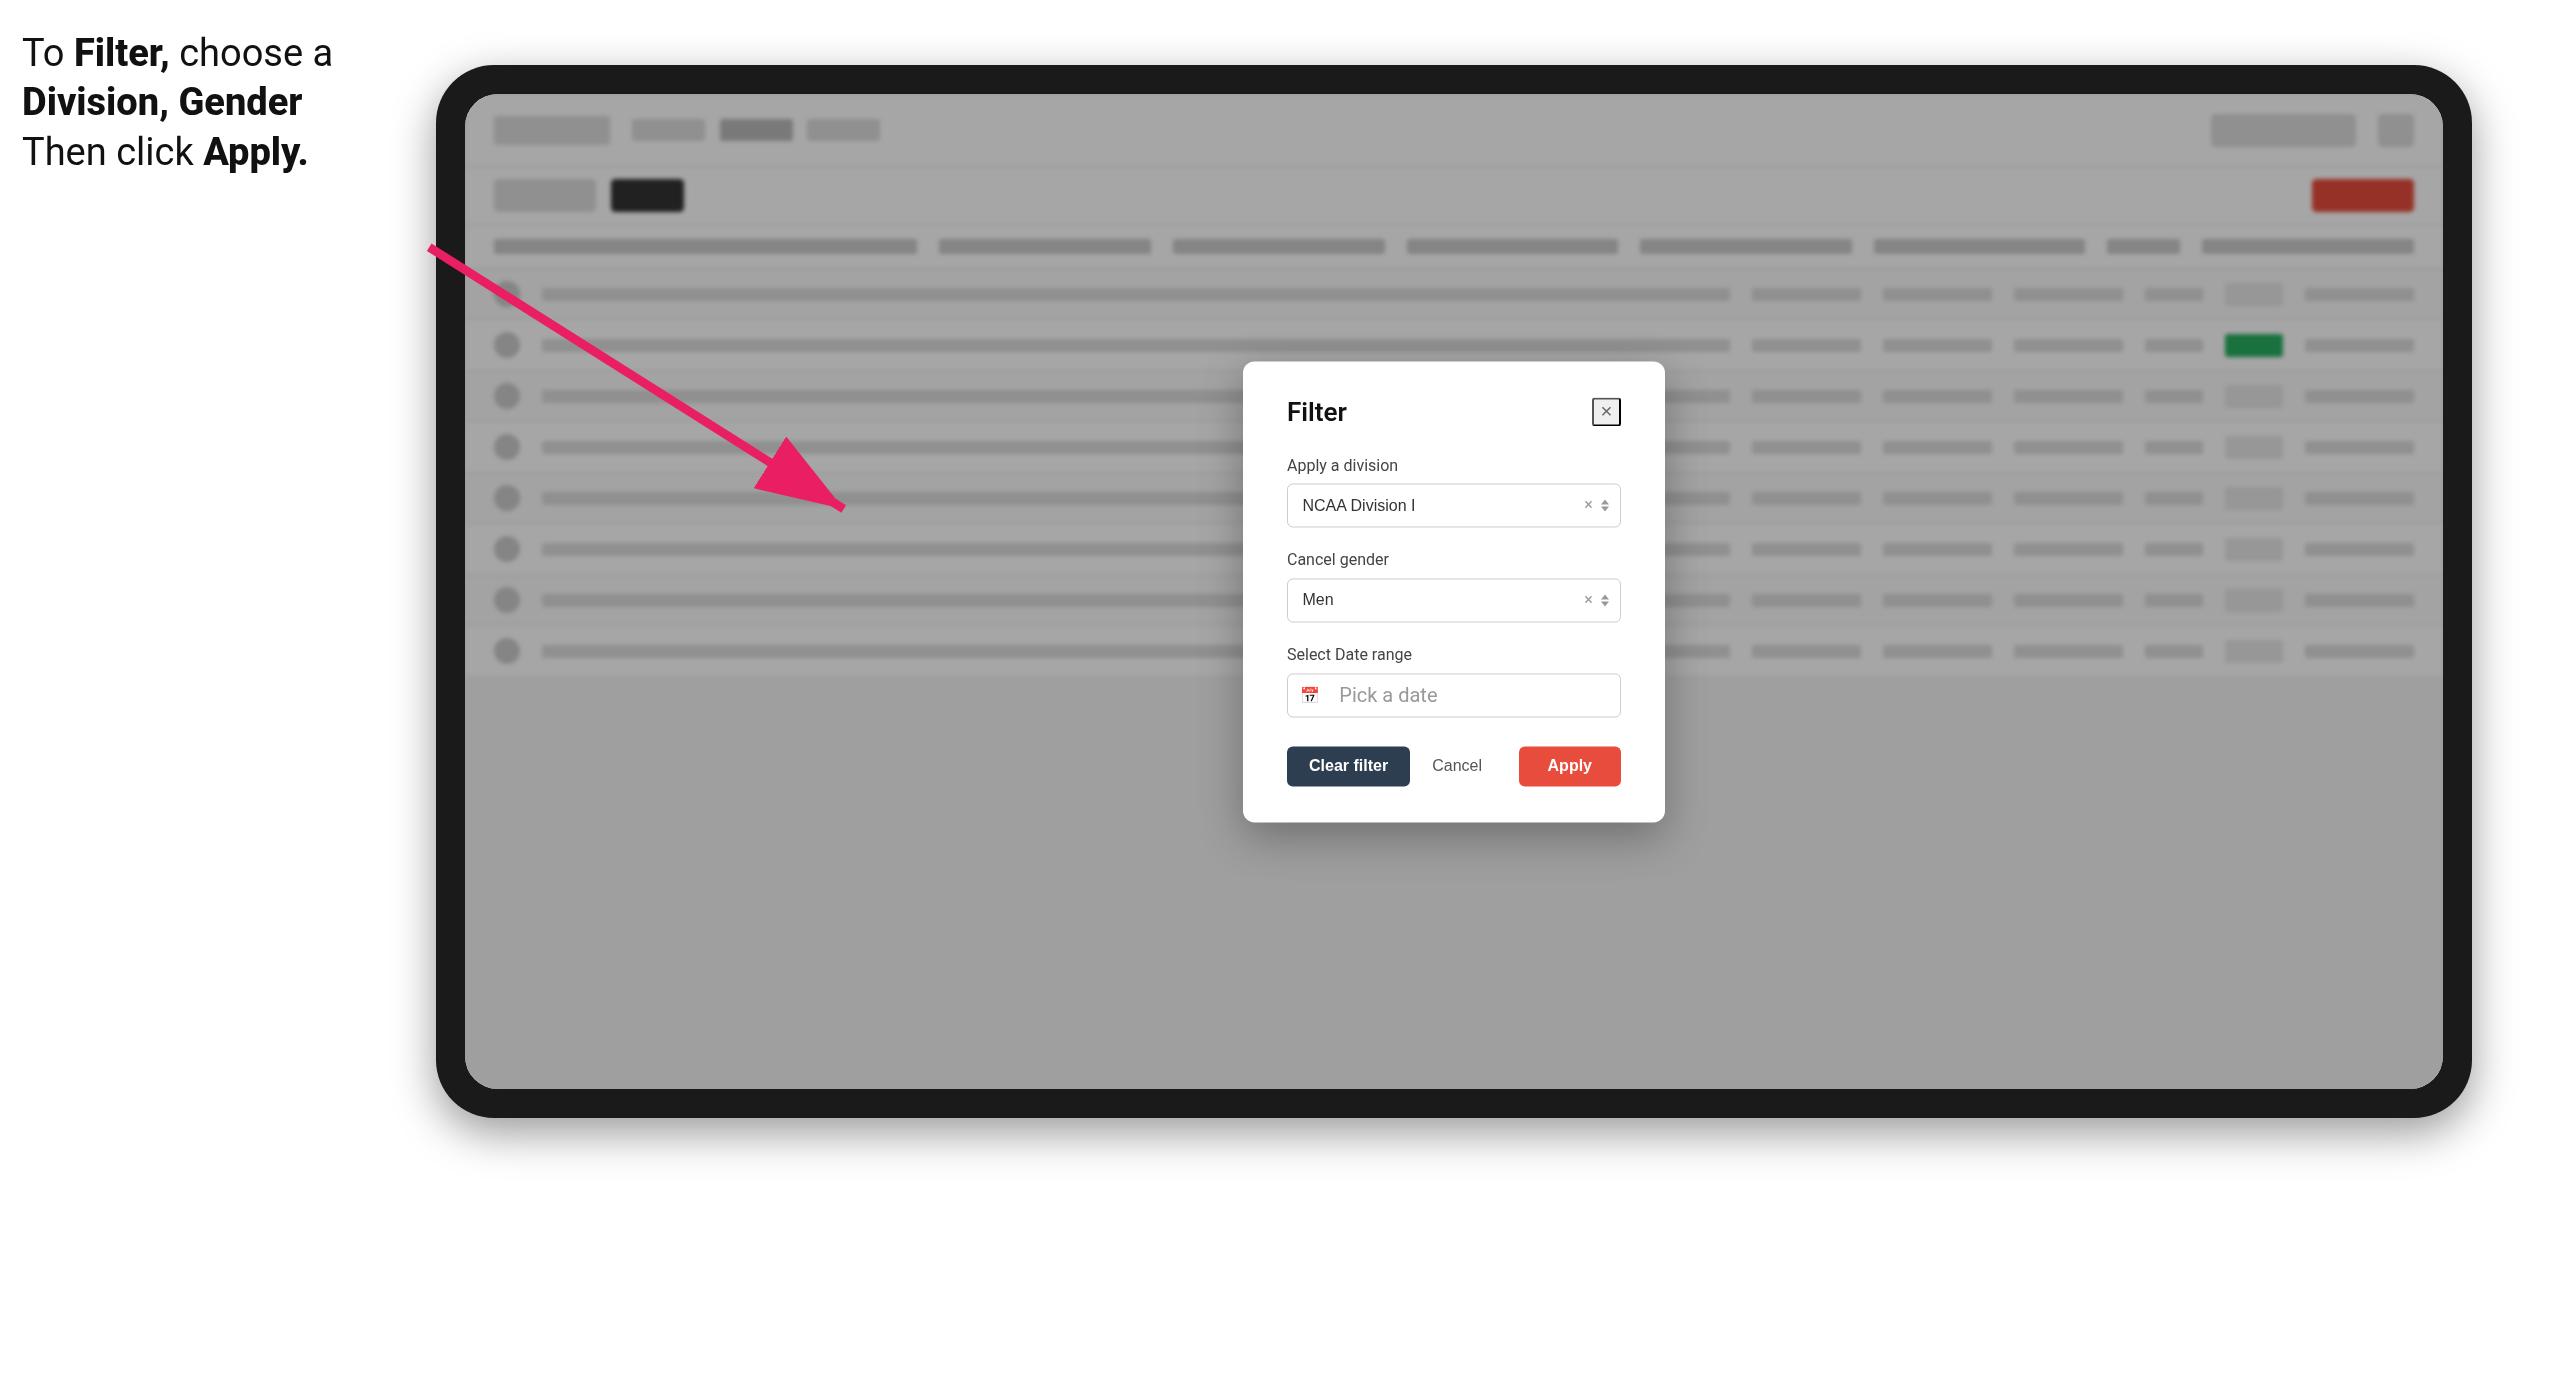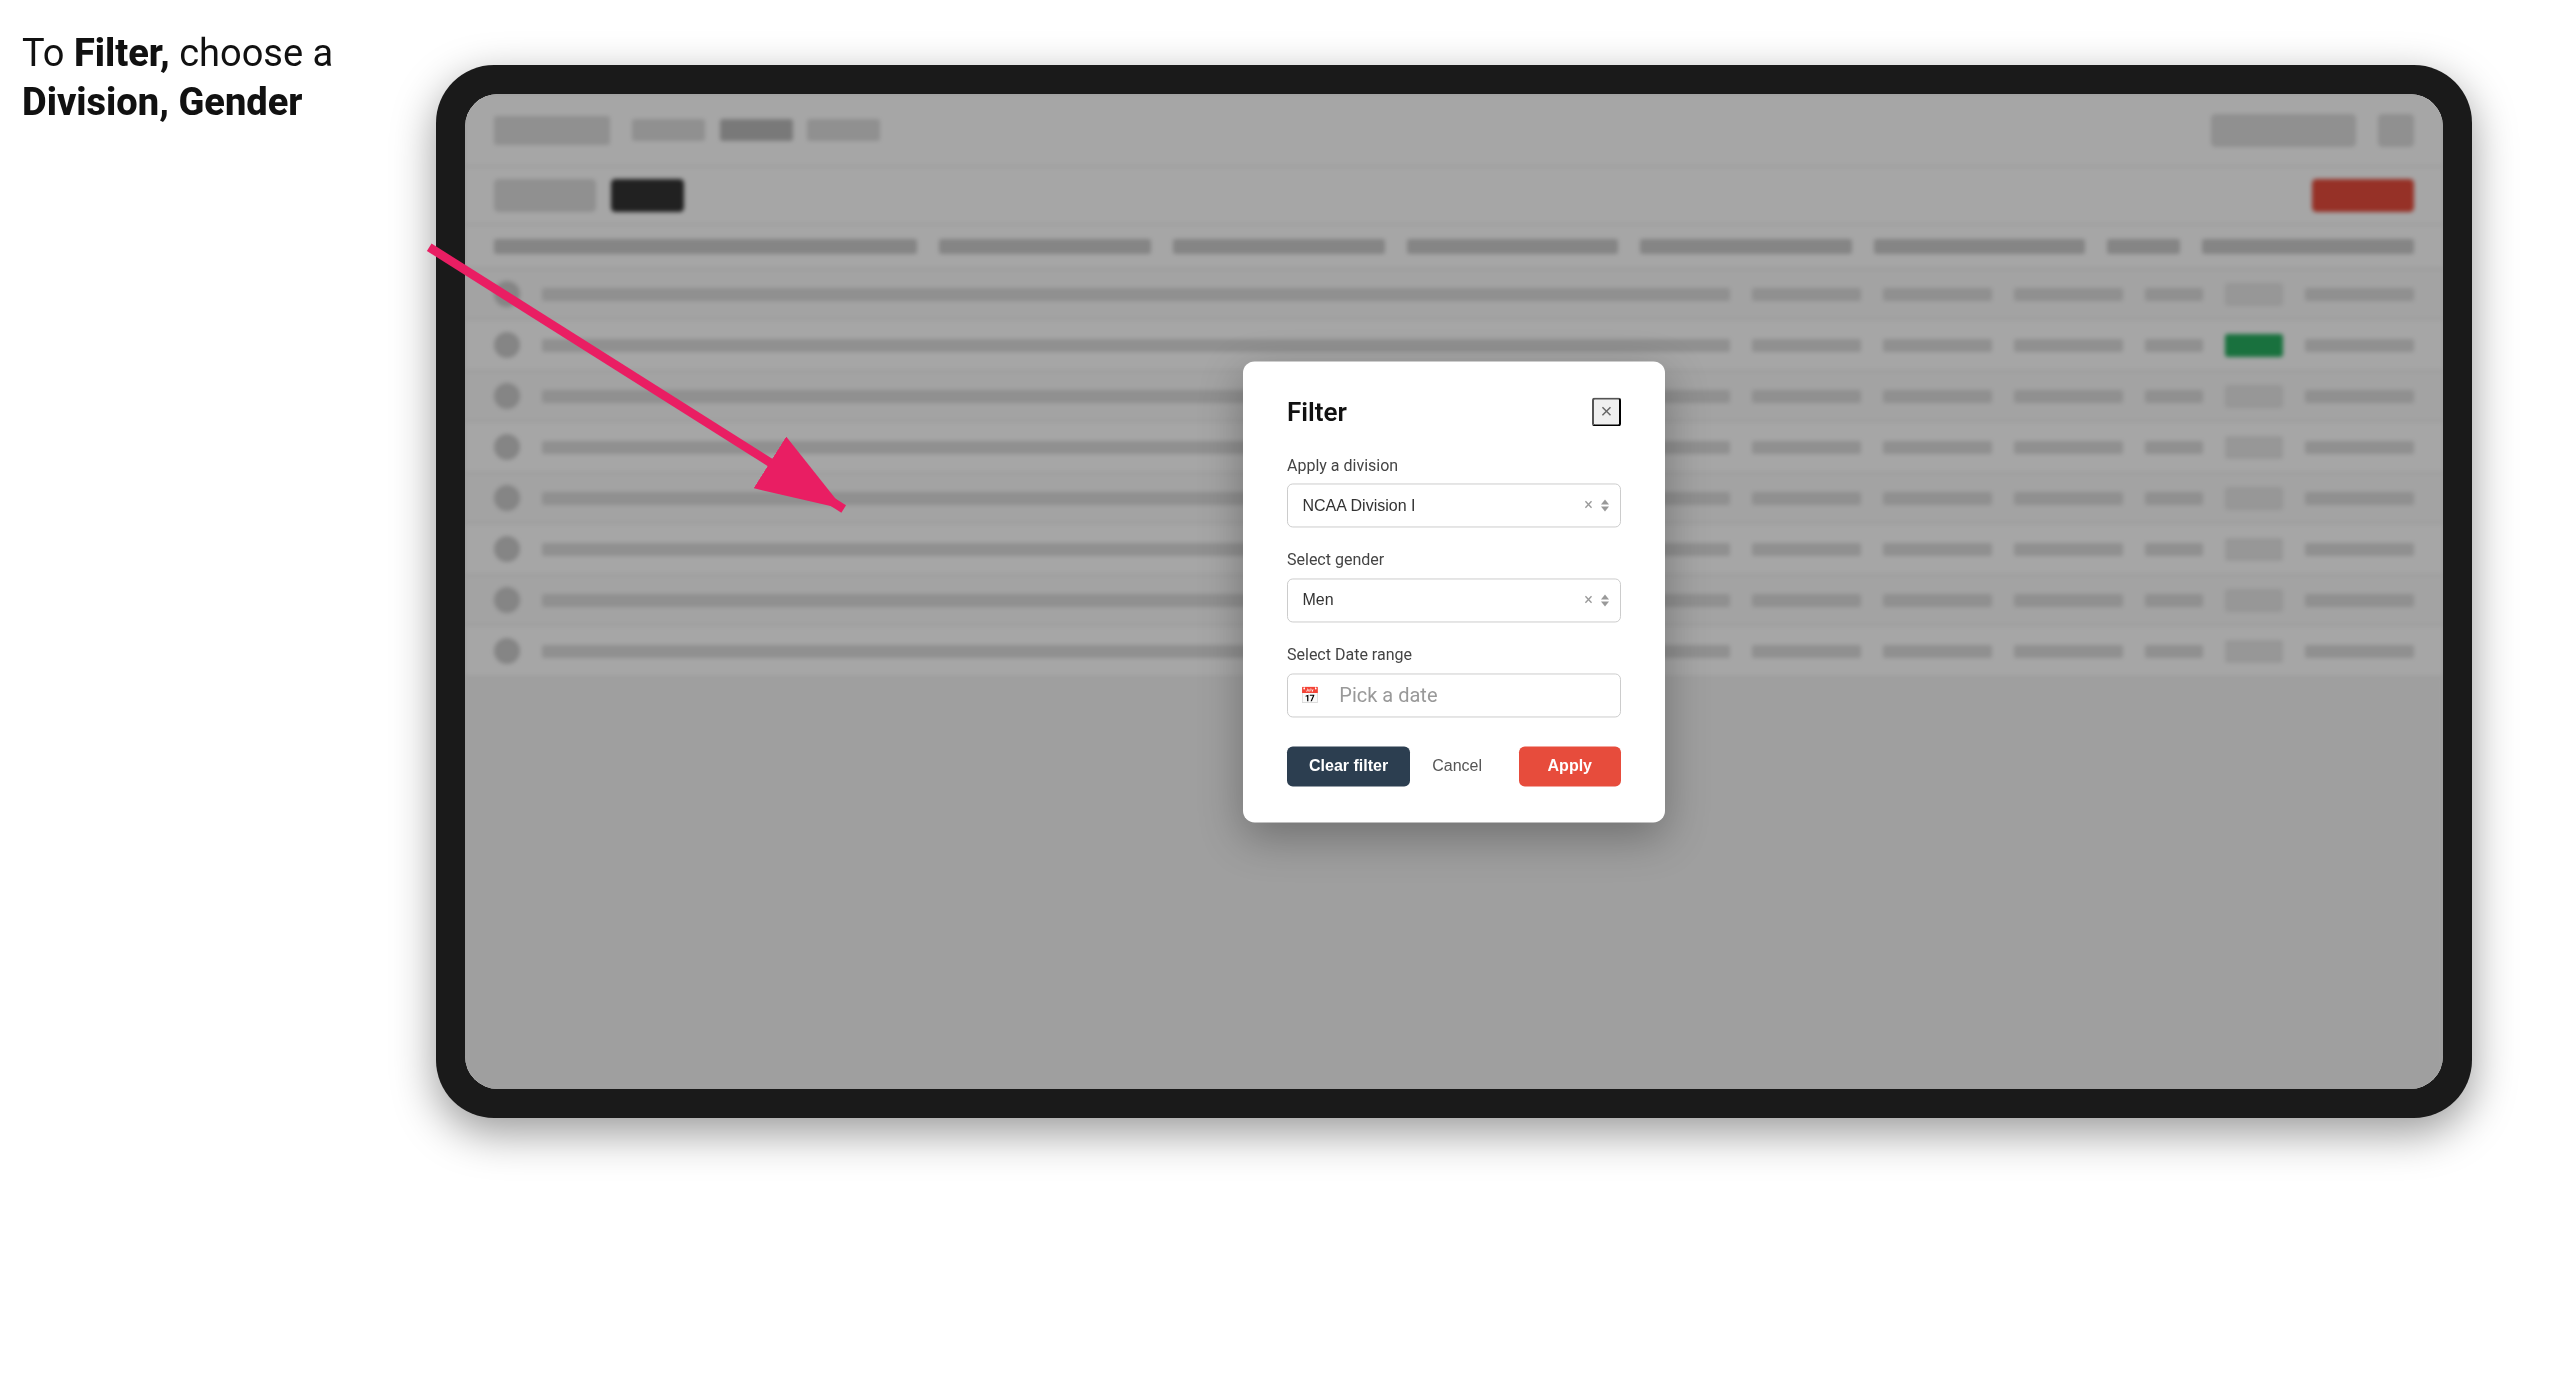--- a/index.html
+++ b/index.html
@@ -373,20 +373,23 @@
   </style>
 </head>
 <body>
 
 <div class="instruction-area">
   <div>
     <span>To </span><span class="bold">Filter,</span><span> choose a</span>
   </div>
   <div>
     <span class="bold">Division, Gender</span>
+  </div>
+  <div>
+    <span>Then click </span><span class="bold">Apply.</span>
   </div>
 </div>
 
 <div class="tablet-frame">
   <div class="tablet-screen">
 
     <div class="app-background">
       <div class="app-bg-header">
         <div class="app-bg-logo"></div>
         <div class="app-bg-nav">
@@ -517,21 +520,21 @@
             <span class="select-clear">×</span>
             <div class="select-arrows">
               <div class="select-arrow up"></div>
               <div class="select-arrow down"></div>
             </div>
           </div>
         </div>
       </div>
 
       <div class="form-group">
-        <label class="form-label">Select gender</label>
+        <label class="form-label">Cancel gender</label>
         <div class="select-wrapper">
           <select class="select-field">
             <option value="Men" selected="">Men</option>
             <option value="Women">Women</option>
             <option value="Co-ed">Co-ed</option>
           </select>
           <div class="select-controls">
             <span class="select-clear">×</span>
             <div class="select-arrows">
               <div class="select-arrow up"></div>

